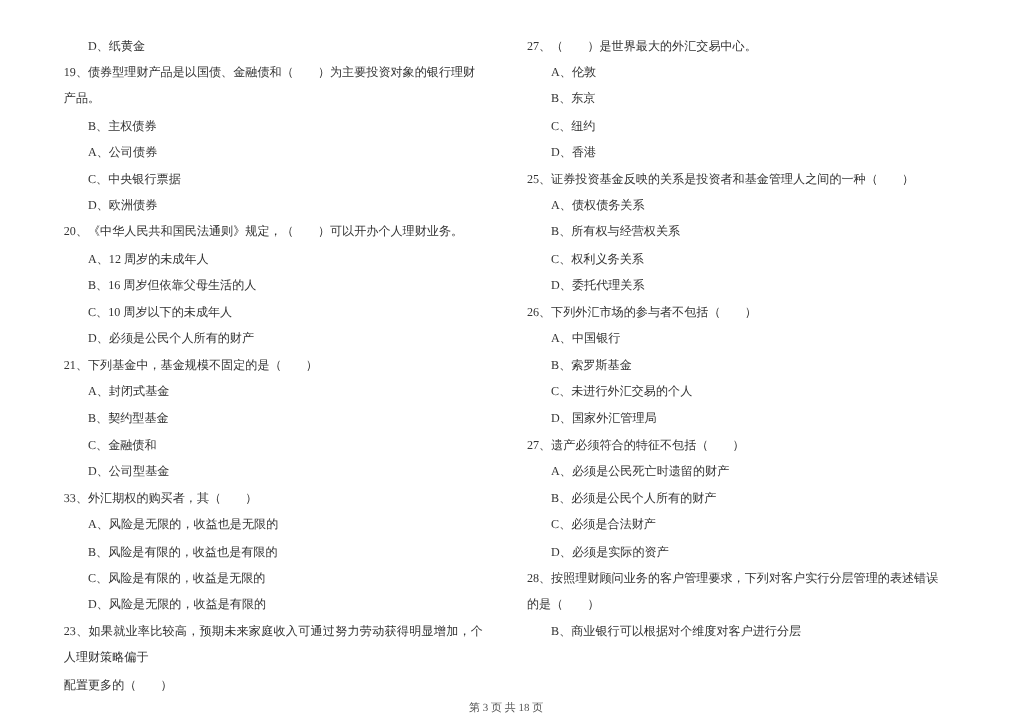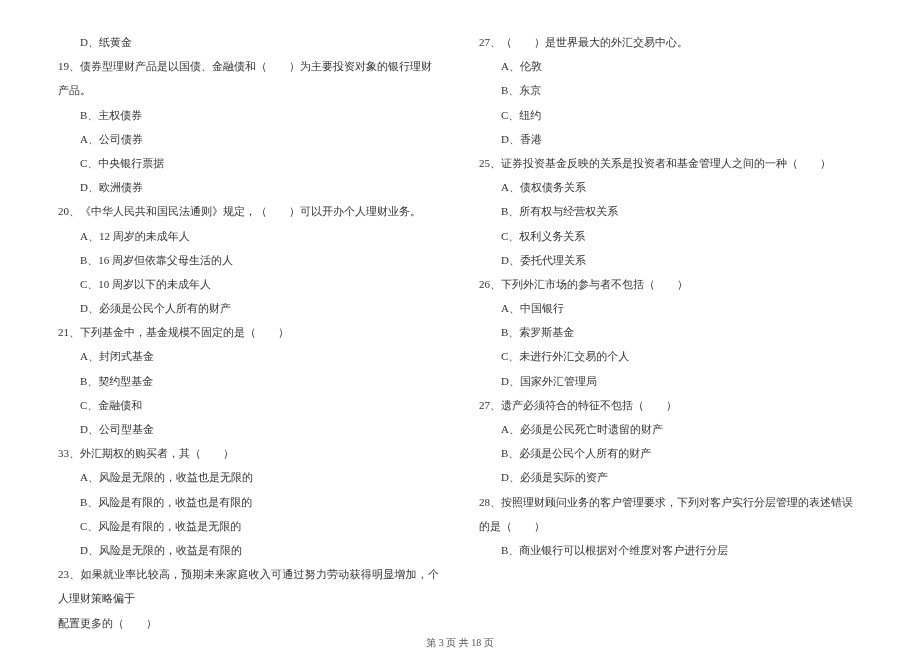--- a/index.html
+++ b/index.html
@@ -89,20 +89,21 @@
     <div class="option">C、权利义务关系</div>
     <div class="option">D、委托代理关系</div>
     <div class="question">26、下列外汇市场的参与者不包括（　　）</div>
     <div class="option">A、中国银行</div>
     <div class="option">B、索罗斯基金</div>
     <div class="option">C、未进行外汇交易的个人</div>
     <div class="option">D、国家外汇管理局</div>
     <div class="question">27、遗产必须符合的特征不包括（　　）</div>
     <div class="option">A、必须是公民死亡时遗留的财产</div>
     <div class="option">B、必须是公民个人所有的财产</div>
+    <div class="option">C、必须是合法财产</div>
     <div class="option">D、必须是实际的资产</div>
     <div class="question">28、按照理财顾问业务的客户管理要求，下列对客户实行分层管理的表述错误的是（　　）</div>
     <div class="option">B、商业银行可以根据对个维度对客户进行分层</div>
 
   </div>
 </div>
 
 <div class="footer">第 3 页 共 18 页</div>
 
 </body></html>

